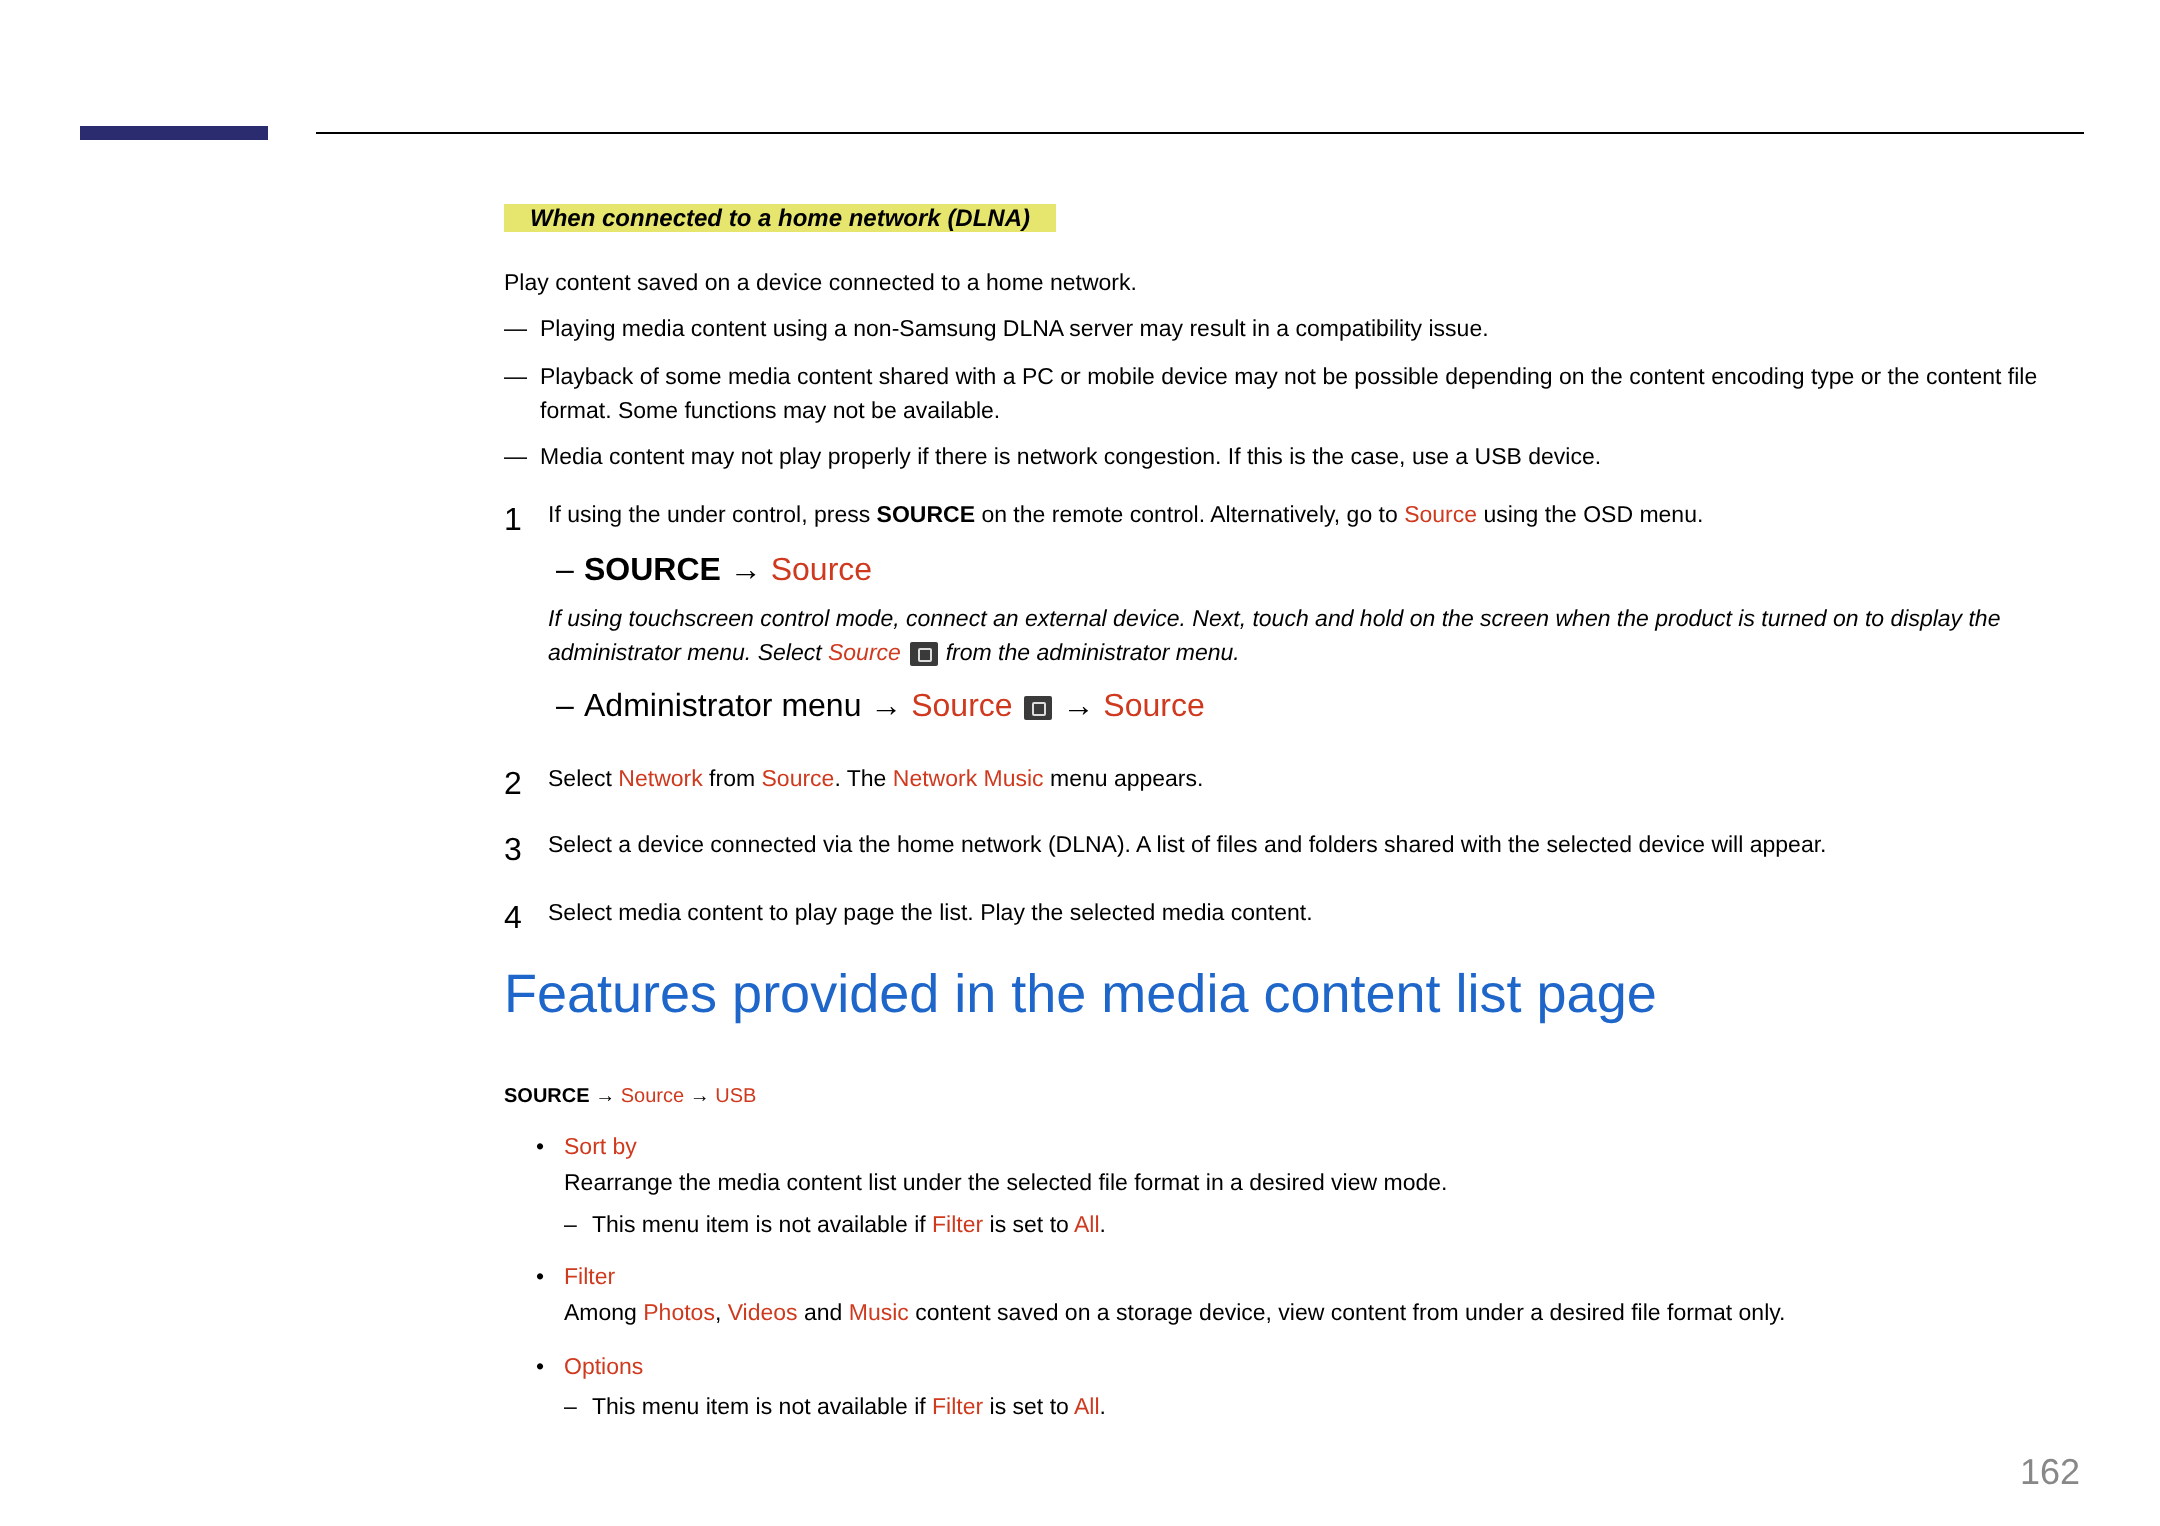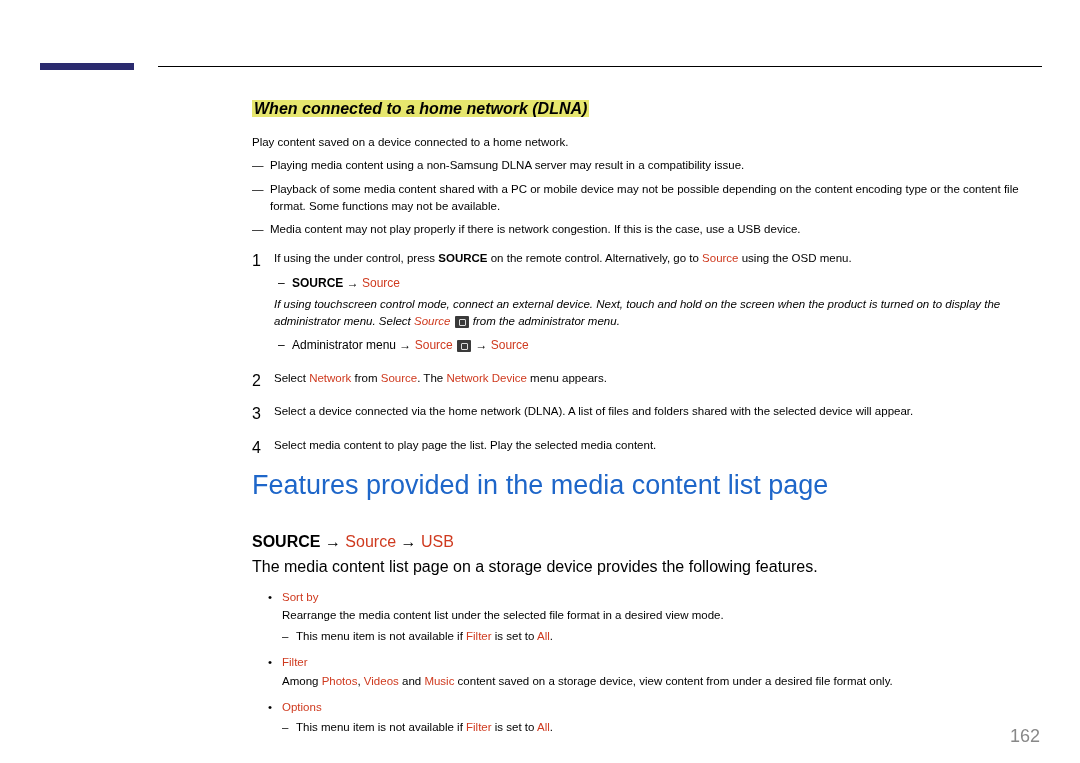--- a/index.html
+++ b/index.html
@@ -26,26 +26,26 @@
     right: 38px;
     border-top: 0.6px solid #000;
   }
   .content {
     position: absolute;
     top: 100px;
     left: 252px;
     right: 38px;
   }
   .section-heading {
-    font-size: 16px;
+    font-size: 12px;
     font-weight: bold;
     font-style: italic;
     background: #e6e66e;
     display: inline;
-    padding: 0 2px;
+    padding: 0 13px;
   }
   .intro {
     font-size: 11.5px;
     margin-top: 16px;
     line-height: 1.5;
   }
   .dash-list {
     list-style: none;
     margin-top: 6px;
   }
@@ -79,40 +79,40 @@
     left: 0;
     top: -1px;
     font-size: 16px;
     font-weight: 400;
   }
   .subdash {
     list-style: none;
     margin-top: 6px;
   }
   .subdash li {
-    font-size: 12px;
+    font-size: 16px;
     line-height: 1.5;
     padding-left: 18px;
     position: relative;
     margin-bottom: 2px;
   }
   .subdash li::before {
     content: "–";
     position: absolute;
     left: 4px;
     top: 0;
   }
   .main-heading {
     font-size: 27px;
     color: #1e66c9;
     font-weight: 400;
     margin-bottom: 28px;
   }
   .body-text {
-    font-size: 16px;
+    font-size: 10px;
     line-height: 1.6;
   }
   .bullets {
     list-style: none;
     margin-top: 8px;
   }
   .bullets > li {
     font-size: 11.5px;
     line-height: 1.6;
     padding-left: 30px;
@@ -205,42 +205,41 @@
       <ul class="subdash">
         <li>
           <span>Administrator menu → </span><span class="red">Source</span> <span class="icon-box"></span><span> → </span><span class="red">Source</span>
         </li>
       </ul>
     </li>
 
     <li>
       <span class="num">2</span>
       <span>
-        <span>Select </span><span class="red">Network</span><span> from </span><span class="red">Source</span><span>. The </span><span class="red">Network Device</span><span> menu appears.</span>
+        <span>Select </span><span class="red">Network</span><span> from </span><span class="red">Source</span><span>. The </span><span class="red">Network Music</span><span> menu appears.</span>
       </span>
     </li>
 
     <li>
       <span class="num">3</span>
       <span>Select a device connected via the home network (DLNA). A list of files and folders shared with the selected device will appear.</span>
     </li>
 
     <li>
       <span class="num">4</span>
       <span>Select media content to play page the list. Play the selected media content.</span>
     </li>
   </ol>
 
   <h1 class="main-heading">Features provided in the media content list page</h1>
 
   <p class="body-text">
     <span class="bold">SOURCE</span><span> → </span><span class="red">Source</span><span> → </span><span class="red">USB</span>
   </p>
 
-  <p class="body-text">The media content list page on a storage device provides the following features.</p>
 
   <ul class="bullets">
     <li>
       <span class="red">Sort by</span><br>
       <span>Rearrange the media content list under the selected file format in a desired view mode.</span>
       <ul class="sub-bullets">
         <li>
           <span>This menu item is not available if </span><span class="red">Filter</span><span> is set to </span><span class="red">All</span><span>.</span>
         </li>
       </ul>

